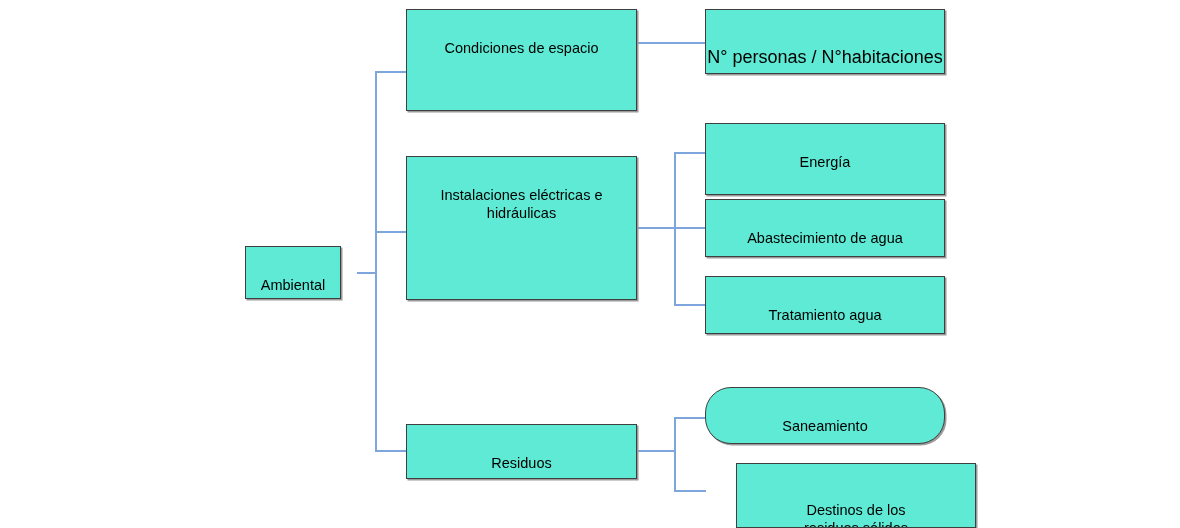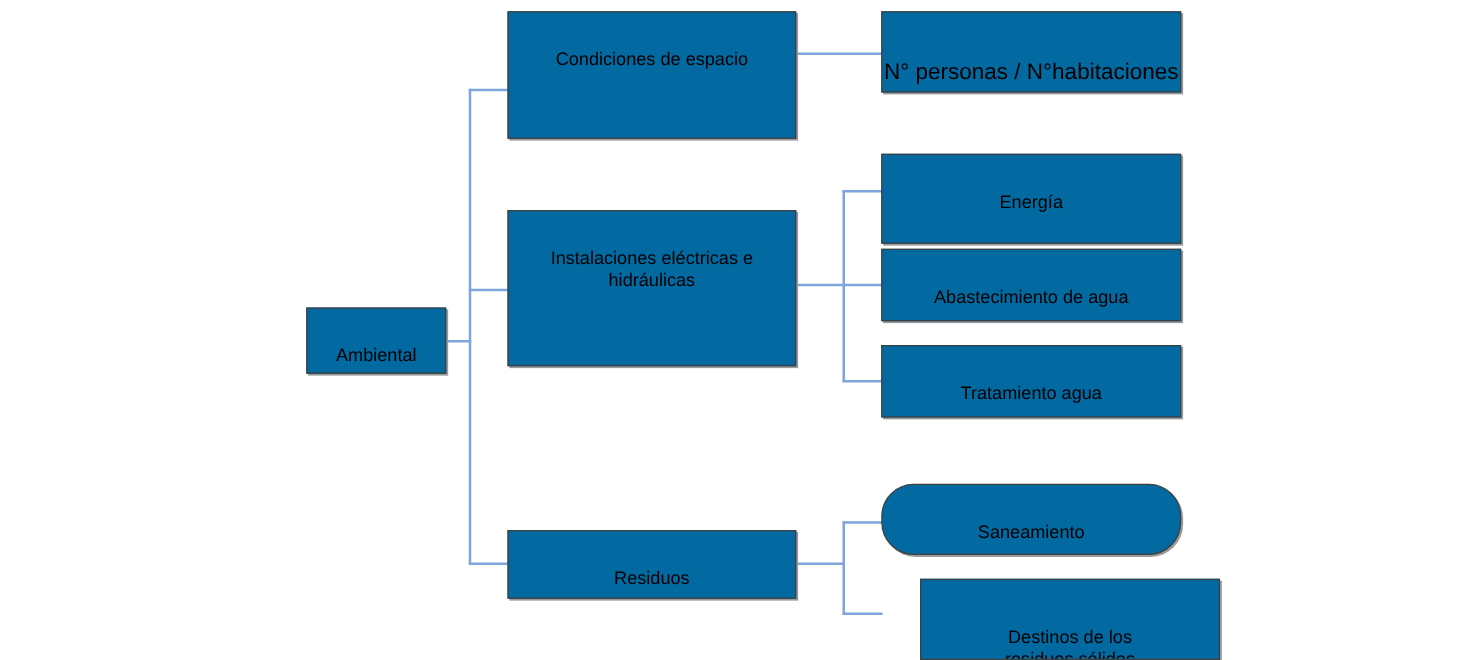--- a/index.html
+++ b/index.html
@@ -16,21 +16,21 @@
     width: 1180px;
     height: 528px;
     background: #ffffff;
     overflow: hidden;
   }
 
   
   .node {
     position: absolute;
     box-sizing: border-box;
-    background: #0369a1;
+    background: #5eead4;
     border: 1px solid #3f3f3f;
     box-shadow: 1.5px 1.5px 0 0 #9a9a9a;
     color: #000000;
     text-align: center;
     line-height: 1.25;
     white-space: pre-line;
     overflow: hidden;
   }
   .node .node-text {
     display: block;
@@ -85,33 +85,33 @@
   <div class="conn v" style="left:674px; top:152px; height:153px;"></div>
   <div class="conn h" style="left:674px; top:152px; width:32px;"></div>
   <div class="conn h" style="left:674px; top:227px; width:32px;"></div>
   <div class="conn h" style="left:674px; top:304px; width:32px;"></div>
 
   <div class="conn h" style="left:637px; top:450px; width:39px;"></div>
   <div class="conn v" style="left:674px; top:417px; height:75px;"></div>
   <div class="conn h" style="left:674px; top:417px; width:32px;"></div>
   <div class="conn h" style="left:674px; top:490px; width:32px;"></div>
 
-  <div class="node root" style="left:245px; top:246px; width:112px; height:53px;">
+  <div class="node root" style="left:245px; top:246px; width:96px; height:53px;">
     <span class="node-text">Ambiental</span>
   </div>
 
   <div class="node lvl2" style="left:406px; top:9px; width:231px; height:102px;">
     <span class="node-text">Condiciones de espacio</span>
   </div>
 
   <div class="node lvl3 small" style="left:705px; top:9px; width:240px; height:65px;">
     <span class="node-text">N° personas / N°habitaciones</span>
   </div>
 
-  <div class="node lvl2" style="left:406px; top:168px; width:231px; height:125px;">
+  <div class="node lvl2" style="left:406px; top:156px; width:231px; height:144px;">
     <span class="node-text">Instalaciones eléctricas e hidráulicas</span>
   </div>
 
   <div class="node lvl3" style="left:705px; top:123px; width:240px; height:72px;">
     <span class="node-text">Energía</span>
   </div>
   <div class="node lvl3" style="left:705px; top:199px; width:240px; height:58px;">
     <span class="node-text">Abastecimiento de agua</span>
   </div>
   <div class="node lvl3" style="left:705px; top:276px; width:240px; height:58px;">

